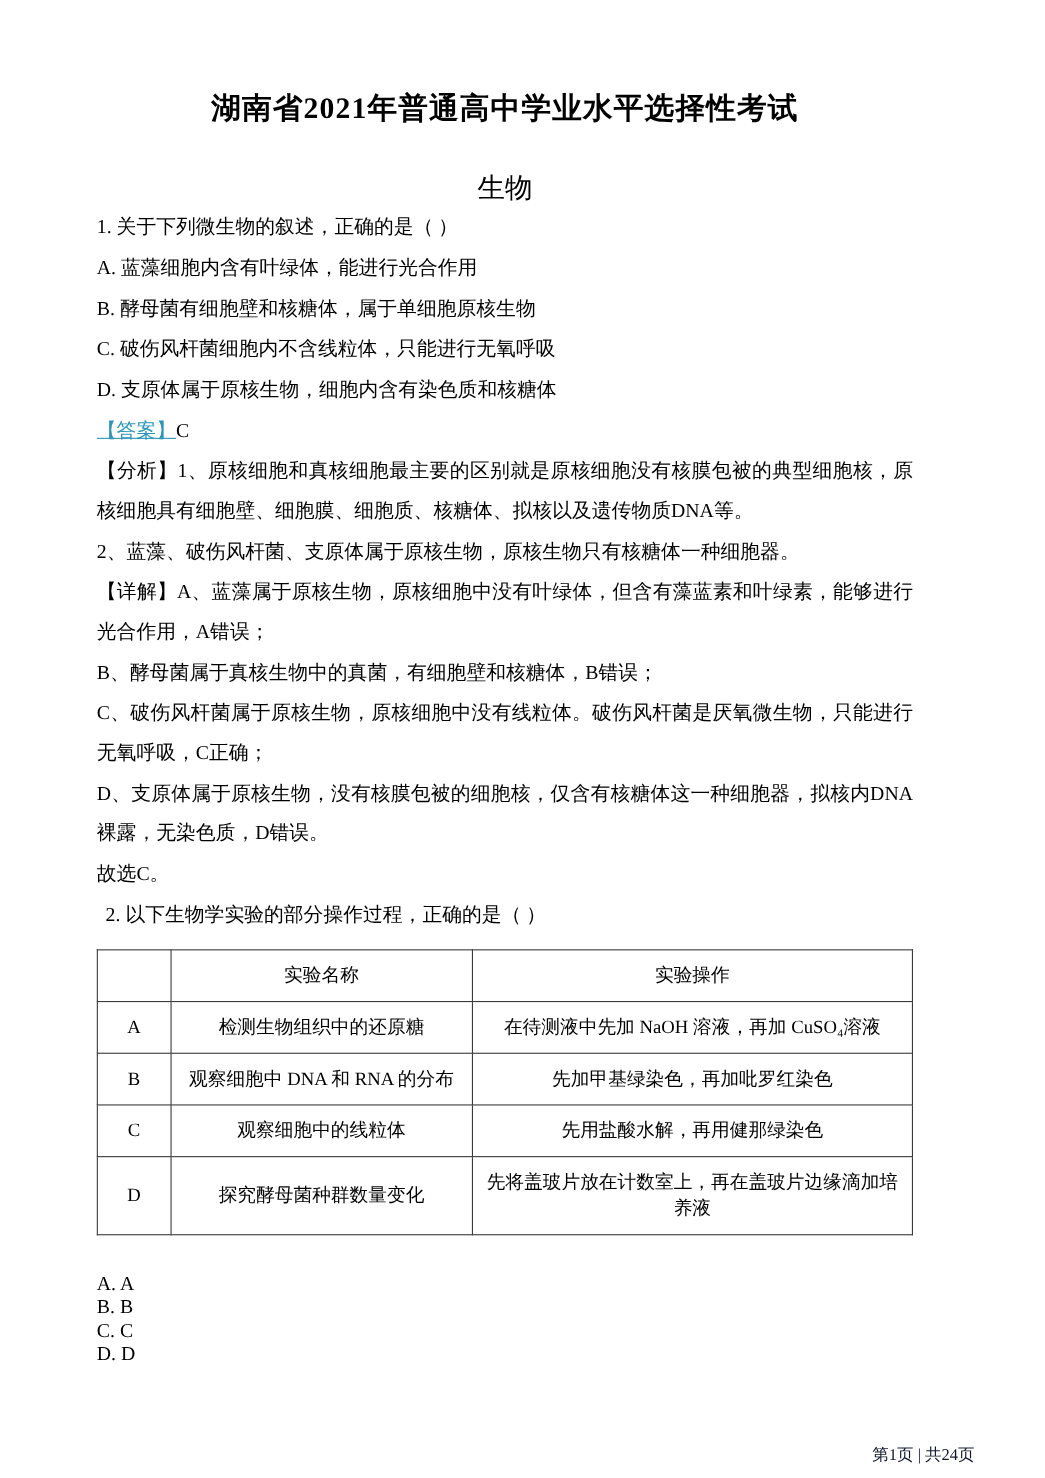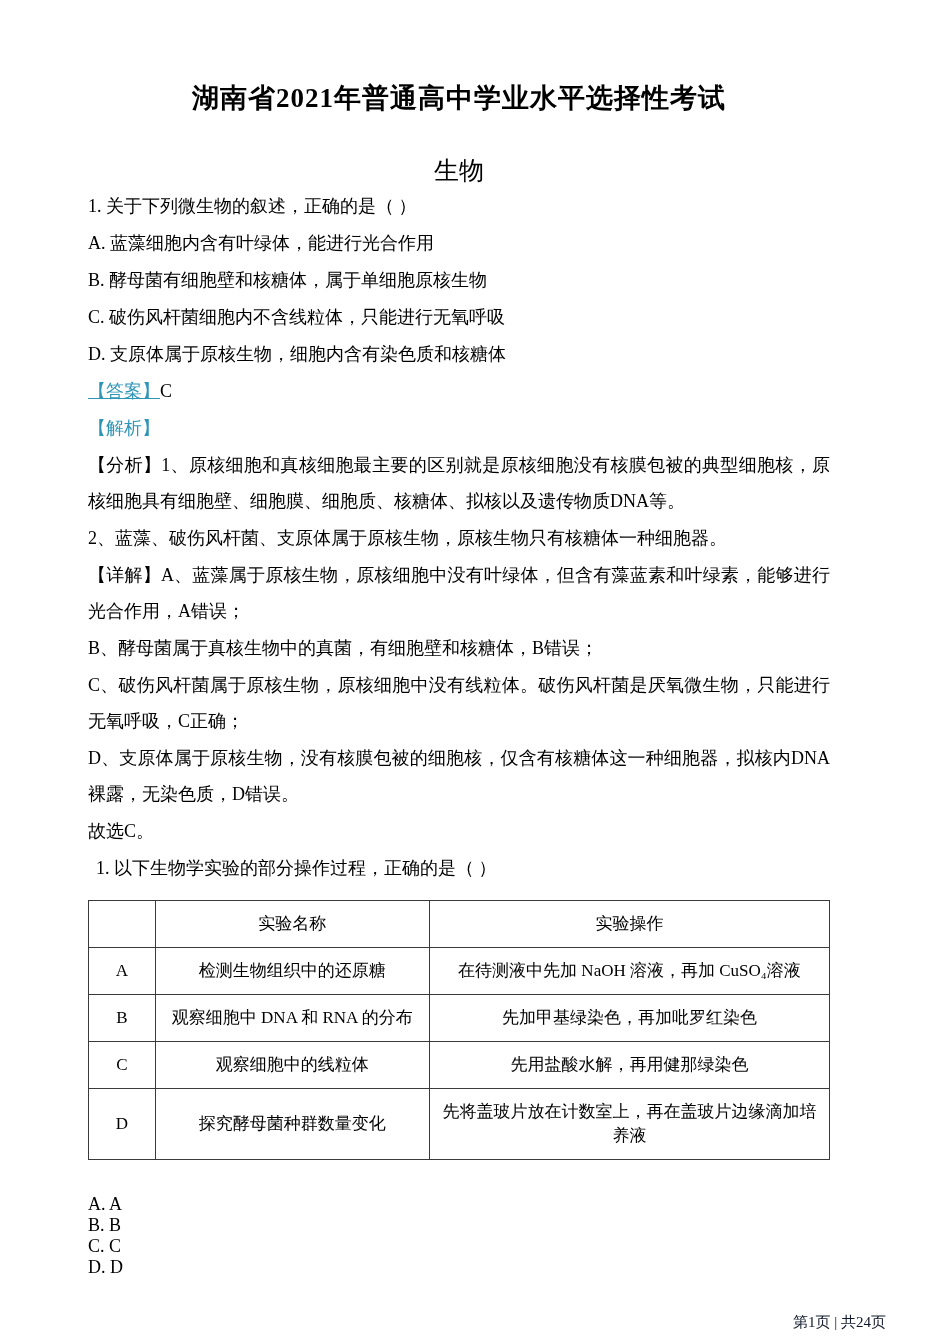--- a/index.html
+++ b/index.html
@@ -86,32 +86,31 @@
 
 
   <p class="line">1. 关于下列微生物的叙述，正确的是（    ）</p>
   <p class="line">A. 蓝藻细胞内含有叶绿体，能进行光合作用</p>
   <p class="line">B. 酵母菌有细胞壁和核糖体，属于单细胞原核生物</p>
   <p class="line">C. 破伤风杆菌细胞内不含线粒体，只能进行无氧呼吸</p>
   <p class="line">D. 支原体属于原核生物，细胞内含有染色质和核糖体</p>
 
   <p class="line"><span class="accent" style="color: rgb(46, 149, 182); text-decoration: underline;">【答案】</span><span>C</span></p>
 
-  <p class="line"><span class="accent" style="color: rgb(46, 149, 182);">【解析】</span></p>
 
   <p class="line">【分析】1、原核细胞和真核细胞最主要的区别就是原核细胞没有核膜包被的典型细胞核，原核细胞具有细胞壁、细胞膜、细胞质、核糖体、拟核以及遗传物质DNA等。</p>
   <p class="line">2、蓝藻、破伤风杆菌、支原体属于原核生物，原核生物只有核糖体一种细胞器。</p>
 
   <p class="line">【详解】A、蓝藻属于原核生物，原核细胞中没有叶绿体，但含有藻蓝素和叶绿素，能够进行光合作用，A错误；</p>
   <p class="line">B、酵母菌属于真核生物中的真菌，有细胞壁和核糖体，B错误；</p>
   <p class="line">C、破伤风杆菌属于原核生物，原核细胞中没有线粒体。破伤风杆菌是厌氧微生物，只能进行无氧呼吸，C正确；</p>
   <p class="line">D、支原体属于原核生物，没有核膜包被的细胞核，仅含有核糖体这一种细胞器，拟核内DNA裸露，无染色质，D错误。</p>
   <p class="line">故选C。</p>
 
-  <p class="line q2-stem">1.  以下生物学实验的部分操作过程，正确的是（    ）</p>
+  <p class="line q2-stem">2.  以下生物学实验的部分操作过程，正确的是（    ）</p>
 
   <table class="qtable">
     <thead>
       <tr>
         <th class="col-letter"></th>
         <th class="col-name">实验名称</th>
         <th class="col-op">实验操作</th>
       </tr>
     </thead>
     <tbody>

